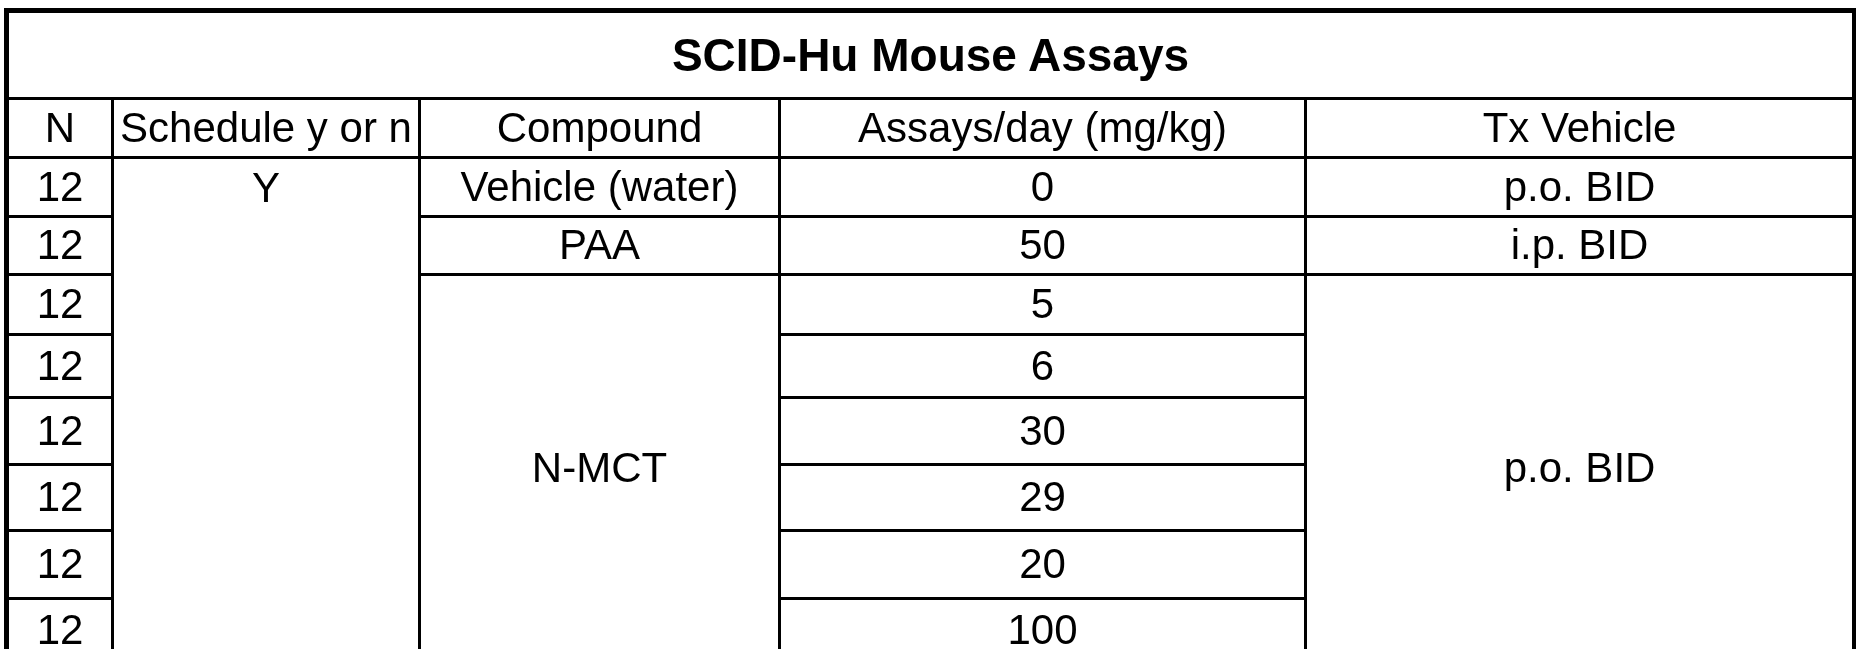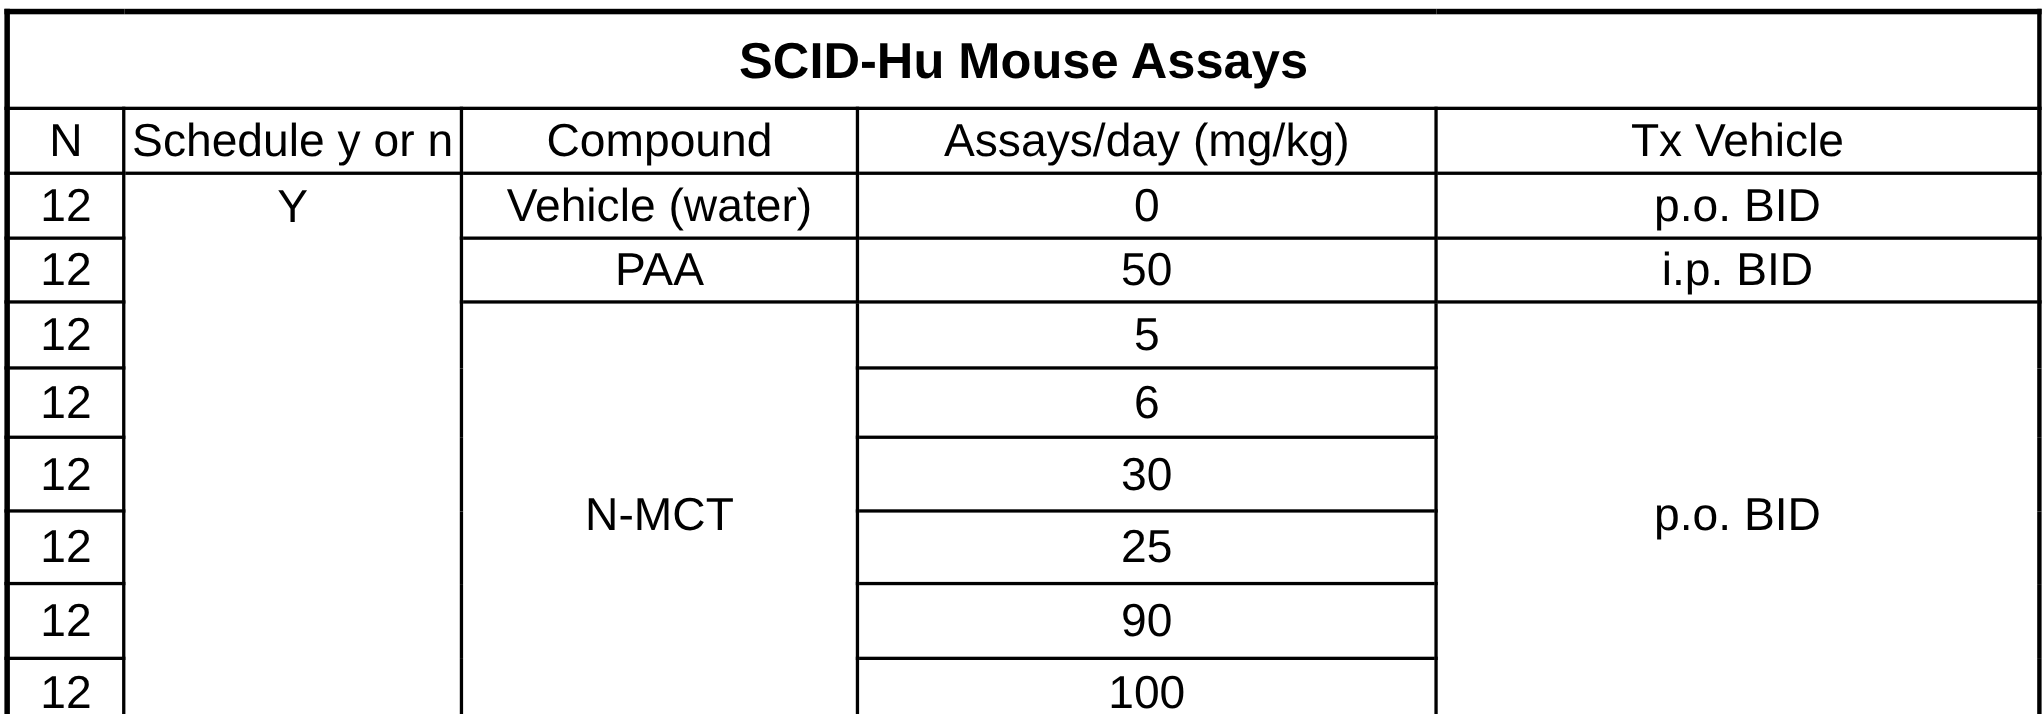--- a/index.html
+++ b/index.html
@@ -114,26 +114,26 @@
       <td>6</td>
     </tr>
 
     <tr class="r5">
       <td>12</td>
       <td>30</td>
     </tr>
 
     <tr class="r6">
       <td>12</td>
-      <td>25</td>
+      <td>29</td>
     </tr>
 
     <tr class="r7">
       <td>12</td>
-      <td>90</td>
+      <td>20</td>
     </tr>
 
     <tr class="r8">
       <td>12</td>
       <td>100</td>
     </tr>
   </tbody>
     </table>
 </div>
 

